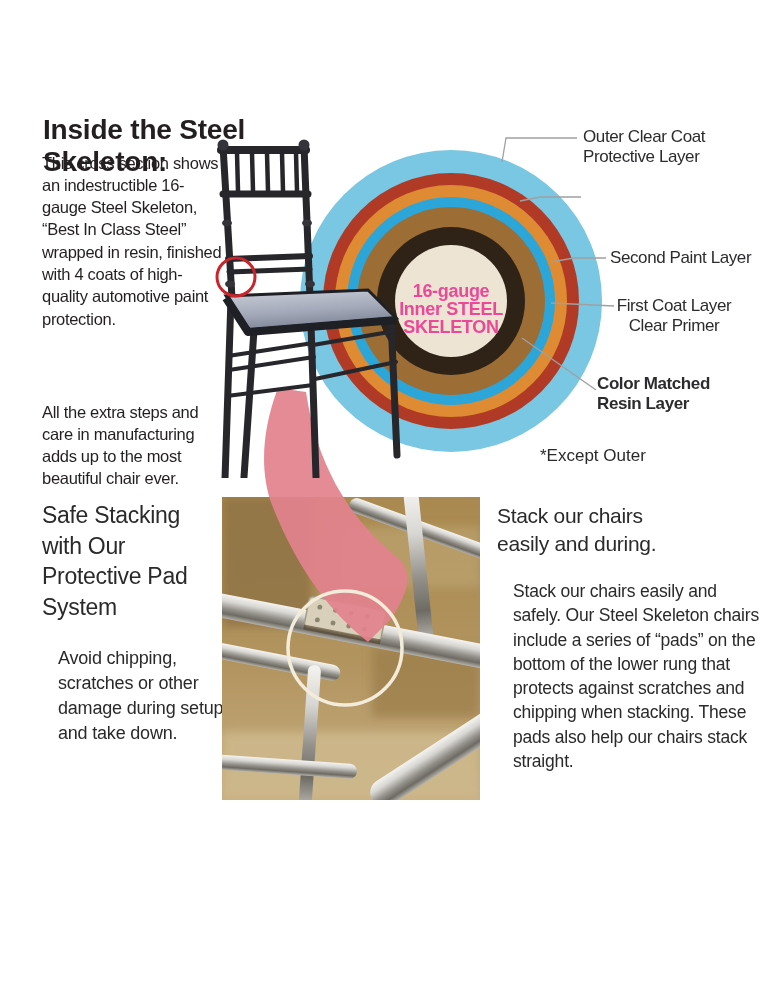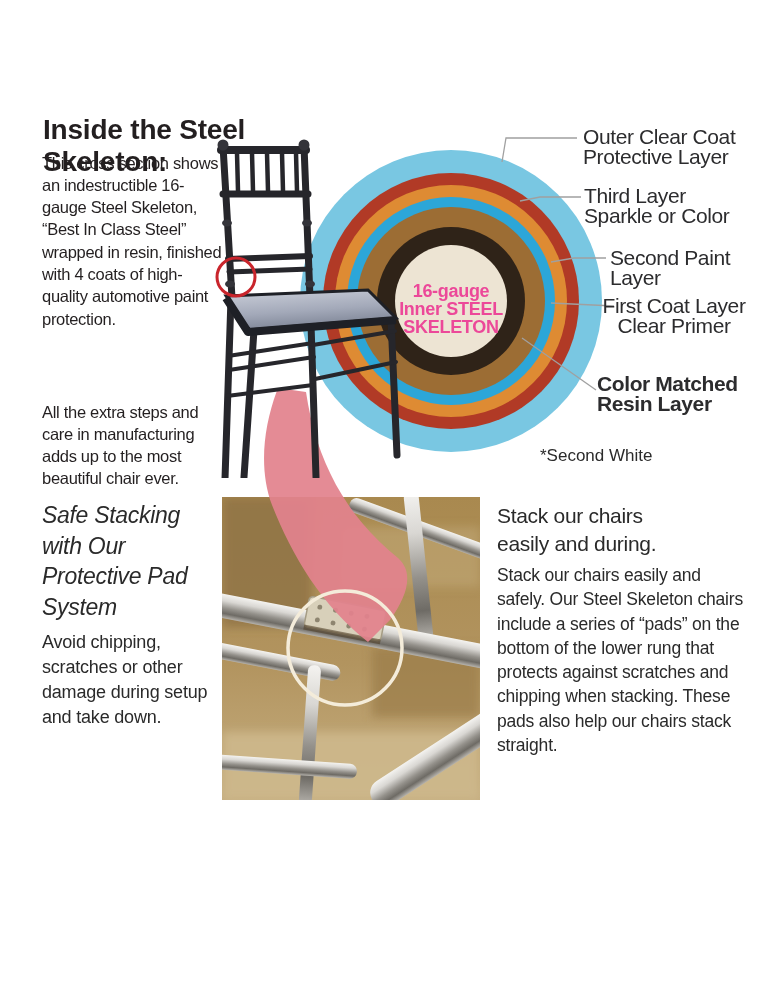--- a/index.html
+++ b/index.html
@@ -13,33 +13,33 @@
   .ml{white-space:pre-line;}
   
   .page-title{left:43px;top:95px;width:320px;font-size:28px;font-weight:700;letter-spacing:-0.2px;}
   .intro-p{left:42px;width:182px;font-size:16.5px;line-height:22.3px;letter-spacing:-0.3px;}
   .intro-p1{top:135px;}
   .intro-p2{top:384px;}
   
   .rings-svg{left:0;top:0;z-index:1;}
   .center-label{left:381px;top:282px;width:140px;z-index:2;text-align:center;
     font-size:18px;line-height:18px;font-weight:700;color:#ec4899;letter-spacing:-0.3px;}
-  .layer-label{z-index:6;font-size:21px;line-height:19.5px;letter-spacing:-0.4px;color:#2c2c2e;}
+  .layer-label{z-index:6;font-size:17px;line-height:19.5px;letter-spacing:-0.4px;color:#2c2c2e;}
   .lbl-outer{left:583px;top:127px;}
   .lbl-third{left:584px;top:186px;}
   .lbl-second{left:610px;top:248px;}
   .lbl-first{left:598px;top:296px;width:152px;text-align:center;}
   .lbl-resin{left:597px;top:374px;font-weight:700;}
   .footnote{left:540px;top:446px;z-index:6;font-size:17px;color:#2b2b2b;}
   
   .photo-svg{left:222px;top:497px;z-index:3;}
   .overlay-svg{left:222px;top:380px;z-index:4;}
   .chair-svg{left:200px;top:138px;z-index:5;}
   
-  .bl-heading{left:42px;top:500px;width:176px;font-size:23px;line-height:30.5px;color:#2a2a2a;letter-spacing:-0.3px;font-style:italic;}
+  .bl-heading{left:42px;top:500px;width:176px;font-size:23px;line-height:30.5px;color:#2a2a2a;letter-spacing:-0.3px;}
   .bl-body{left:42px;top:630px;width:186px;font-size:18px;line-height:25px;color:#2a2a2a;letter-spacing:-0.2px;}
   .br-heading{left:497px;top:502px;width:192px;font-size:21px;line-height:27.5px;color:#2a2a2a;letter-spacing:-0.3px;}
   .br-body{left:497px;top:563px;width:246px;font-size:17.5px;line-height:24.3px;color:#2a2a2a;letter-spacing:-0.2px;}
 </style>
 </head>
 <body>
 
 <div class="page">
 
   <svg class="abs rings-svg" width="773" height="480" viewBox="0 0 773 480">
@@ -173,27 +173,25 @@
 
   <h1 class="abs page-title">Inside the Steel Skeleton:</h1>
   <p class="abs intro-p intro-p1">This cross section shows an indestructible 16-gauge Steel Skeleton, “Best In Class Steel” wrapped in resin, finished with 4 coats of high-quality automotive paint protection.</p>
   <p class="abs intro-p intro-p2">All the extra steps and care in manufacturing adds up to the most beautiful chair ever.</p>
 
   <div class="abs center-label ml">16-gauge
 Inner STEEL
 SKELETON</div>
   <div class="abs layer-label ml lbl-outer">Outer Clear Coat
 Protective Layer</div>
-  <div class="abs layer-label ml lbl-third">Third Layer
-Sparkle or Color</div>
   <div class="abs layer-label ml lbl-second">Second Paint Layer</div>
   <div class="abs layer-label ml lbl-first">First Coat Layer
 Clear Primer</div>
   <div class="abs layer-label ml lbl-resin">Color Matched
 Resin Layer</div>
-  <div class="abs footnote">*Second White</div>
+  <div class="abs footnote">*Except Outer</div>
 
   <h2 class="abs bl-heading" style="margin:0;font-weight:400;">Safe Stacking with Our Protective Pad System</h2>
-  <p class="abs bl-body" style="margin:0;">Avoid chipping, scratches or other damage during setup and take down.</p>
+  <p class="abs bl-body" style="margin:16px;">Avoid chipping, scratches or other damage during setup and take down.</p>
   <h2 class="abs br-heading" style="margin:0;font-weight:400;">Stack our chairs easily and during.</h2>
-  <p class="abs br-body" style="margin:0;">Stack our chairs easily and safely. Our Steel Skeleton chairs include a series of “pads” on the bottom of the lower rung that protects against scratches and chipping when stacking. These pads also help our chairs stack straight.</p>
+  <p class="abs br-body" style="margin:16px;">Stack our chairs easily and safely. Our Steel Skeleton chairs include a series of “pads” on the bottom of the lower rung that protects against scratches and chipping when stacking. These pads also help our chairs stack straight.</p>
 
 </div>
 
 </body></html>

